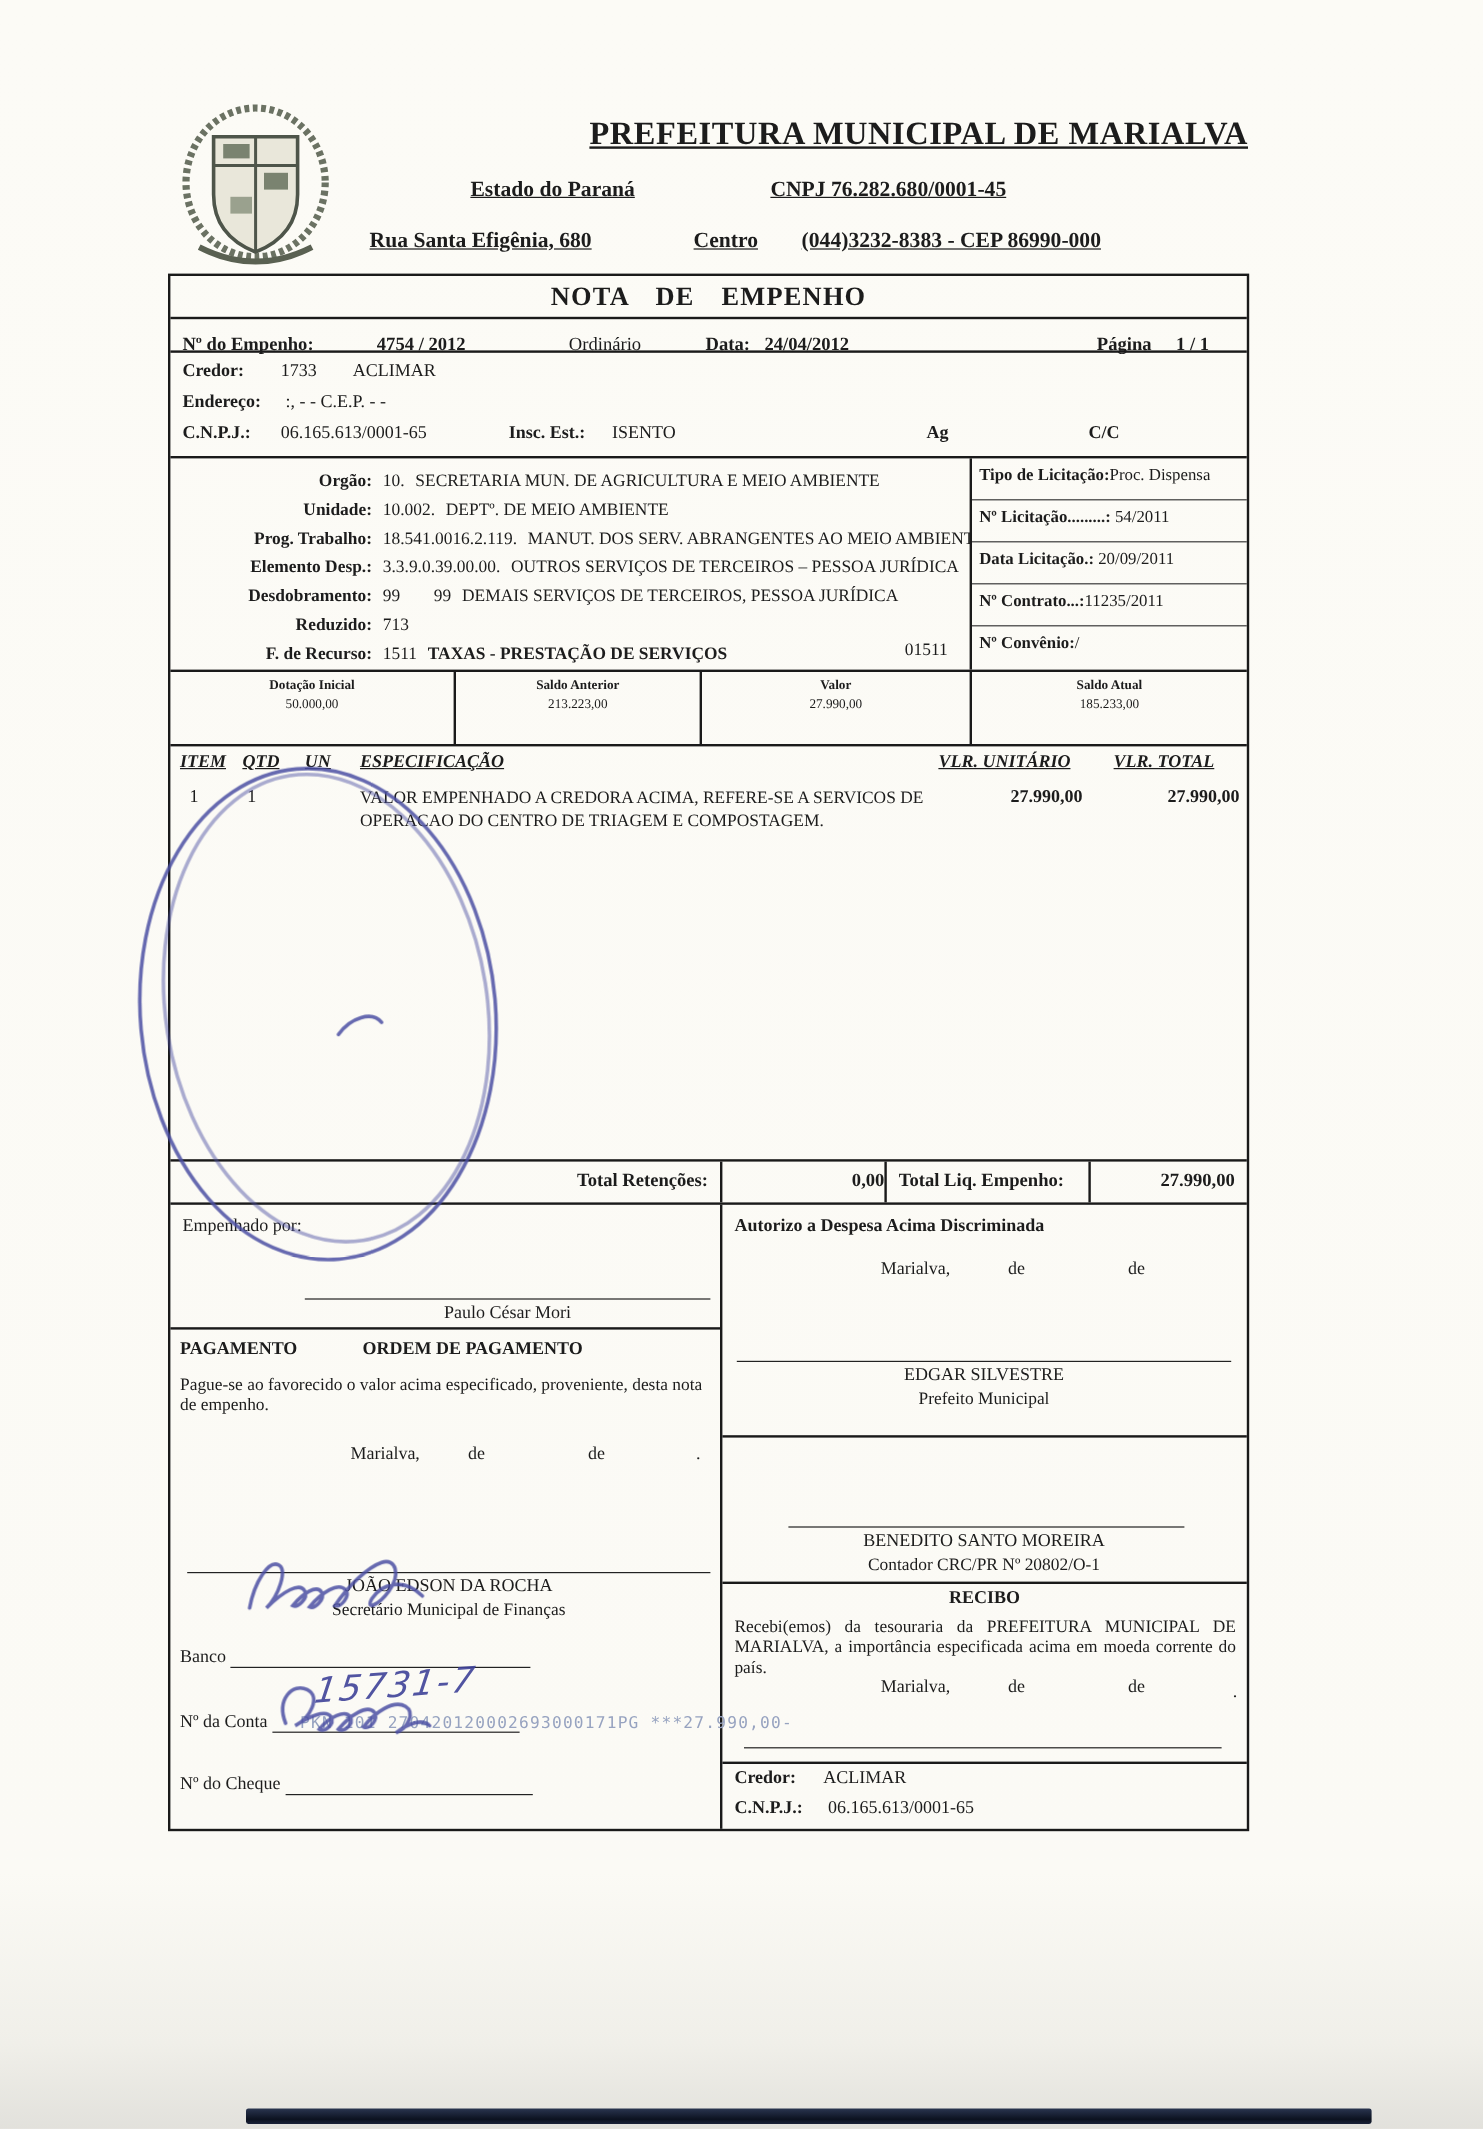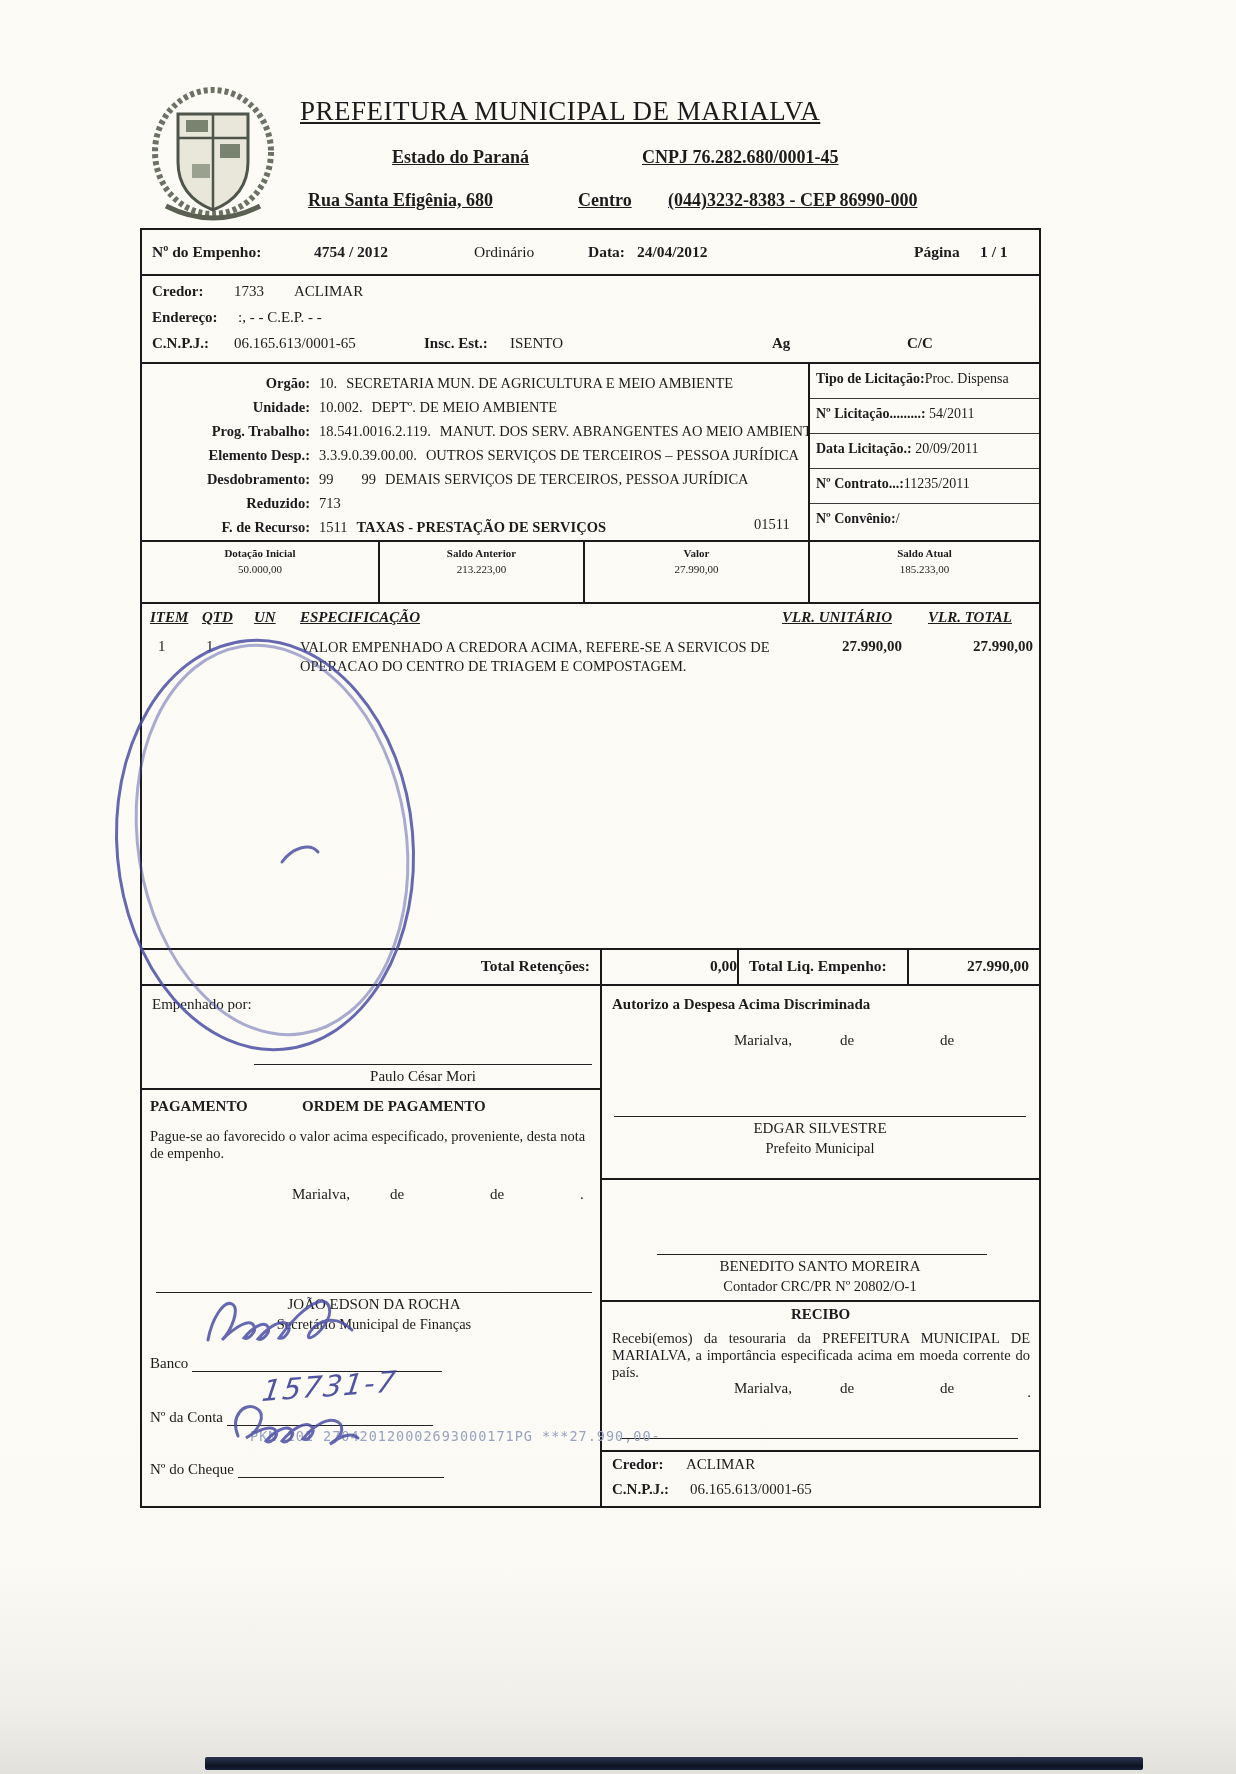--- a/index.html
+++ b/index.html
@@ -11,32 +11,32 @@
   }
   .page {
     position:absolute; inset:0;
     background:linear-gradient(180deg,#fcfbf6 0%,#fbfaf5 88%,#f0efe9 96%,#e2e1dc 100%);
   }
   .abs { position:absolute; }
   .b { font-weight:bold; }
   .ctr { text-align:center; }
 
   
-  .hdr-title { left:300px; top:96px; width:740px; text-align:left; font-size:27px; font-weight:normal; text-decoration:underline; letter-spacing:.5px; }
+  .hdr-title { left:300px; top:96px; width:740px; text-align:right; font-size:27px; font-weight:bold; text-decoration:underline; letter-spacing:.5px; }
   .hdr-l2 { top:147px; font-size:18px; font-weight:bold; text-decoration:underline; }
   .hdr-l3 { top:190px; font-size:18px; font-weight:bold; text-decoration:underline; }
 
   
   .doc { position:absolute; left:140px; top:228px; width:901px; border:2px solid #1a1a1a; background:transparent; }
   .sec { position:relative; border-bottom:2px solid #1a1a1a; }
   .sec:last-child { border-bottom:none; }
 
   .title-bar { height:36px; line-height:34px; text-align:center; font-size:22px; font-weight:bold; word-spacing:16px; letter-spacing:1px; }
 
-  .empenho-row { height:46px; font-size:15.5px; }
+  .empenho-row { height:28px; font-size:15.5px; }
   .empenho-row span { position:absolute; top:13px; }
 
   .credor-block { height:88px; font-size:15px; }
   .credor-block span { position:absolute; }
 
   .budget-block { height:178px; font-size:14.5px; }
   .budget-left { position:absolute; left:0; top:0; bottom:0; width:668px; overflow:hidden; padding-top:7px; }
   .brow { height:24px; line-height:24px; white-space:nowrap; }
   .brow .lbl { display:inline-block; width:168px; text-align:right; font-weight:bold; }
   .brow .cod { margin-left:9px;text-align:center; }
@@ -107,20 +107,21 @@
 
   <div class="abs hdr-title">PREFEITURA MUNICIPAL DE MARIALVA</div>
   <span class="abs hdr-l2" style="left:392px;">Estado do Paraná</span>
   <span class="abs hdr-l2" style="left:642px;">CNPJ 76.282.680/0001-45</span>
   <span class="abs hdr-l3" style="left:308px;">Rua Santa Efigênia, 680</span>
   <span class="abs hdr-l3" style="left:578px;">Centro</span>
   <span class="abs hdr-l3" style="left:668px;">(044)3232-8383  -  CEP 86990-000</span>
 
   <div class="doc">
 
+    <div class="sec title-bar">NOTA DE EMPENHO</div>
 
     <div class="sec empenho-row">
       <span class="b" style="left:10px;">Nº do Empenho:</span>
       <span class="b" style="left:172px;">4754 / 2012</span>
       <span style="left:332px;">Ordinário</span>
       <span class="b" style="left:446px;">Data:</span>
       <span class="b" style="left:495px;">24/04/2012</span>
       <span class="b" style="left:772px;">Página</span>
       <span class="b" style="left:838px;">1 / 1</span>
     </div>

